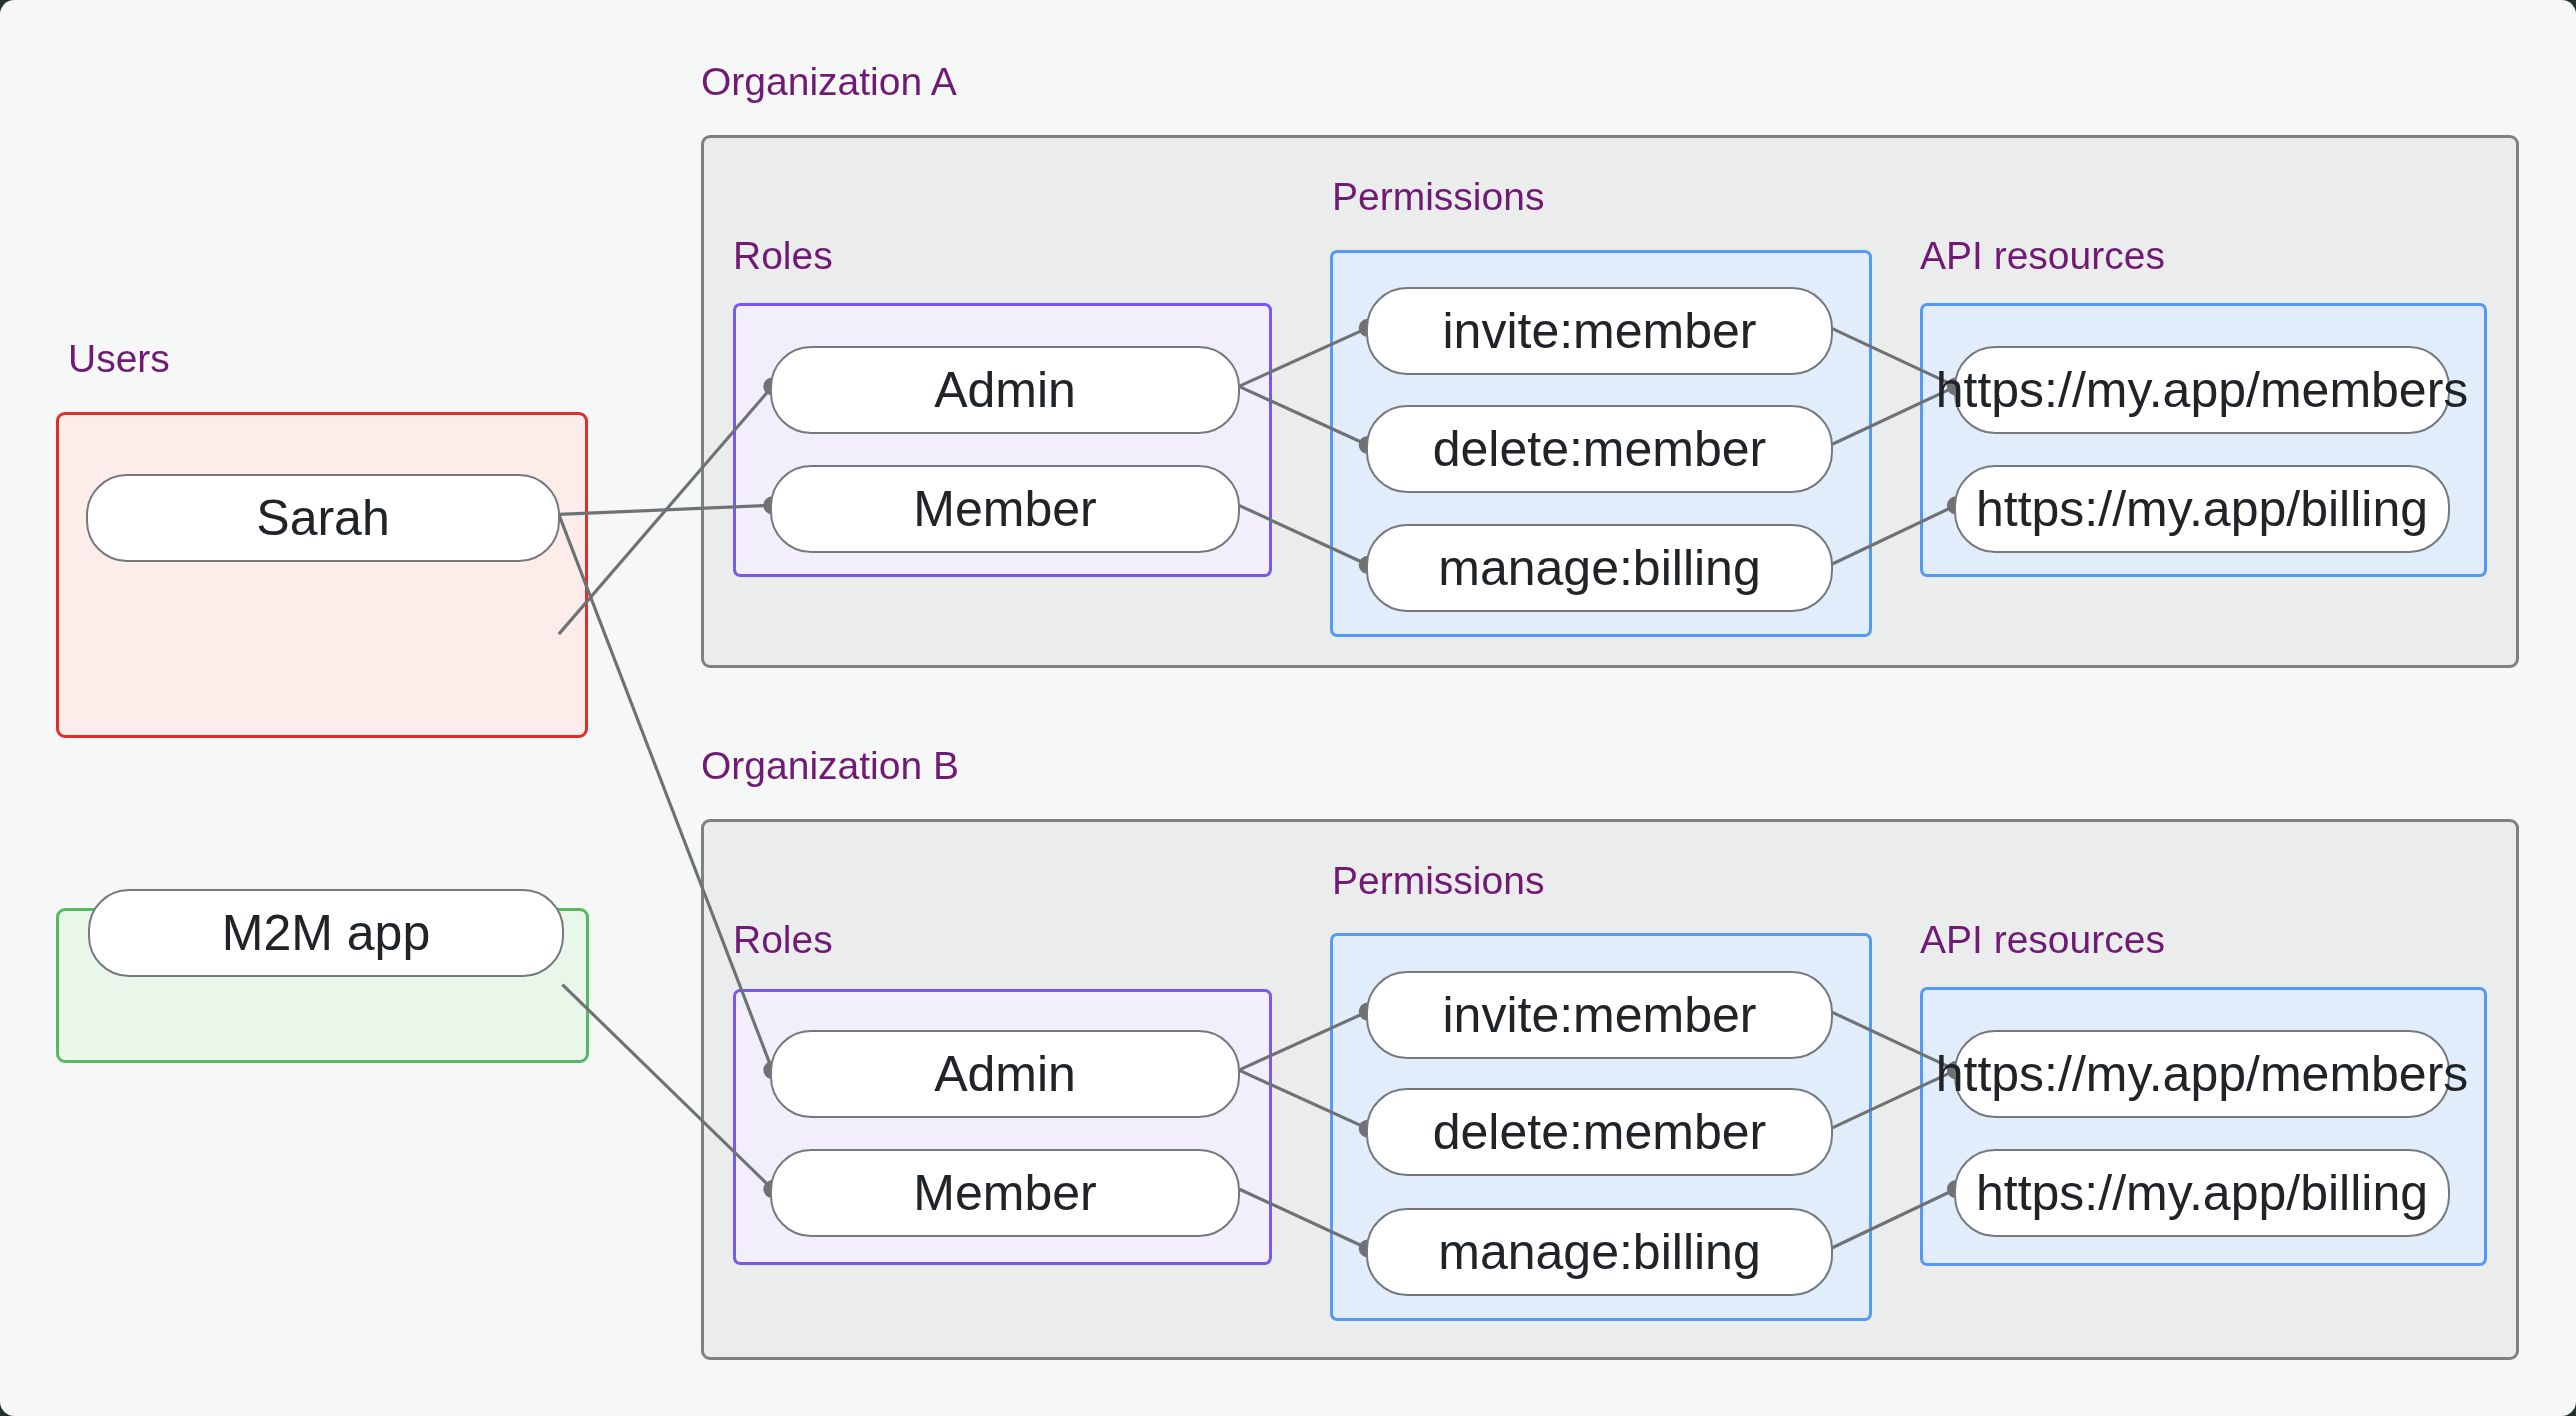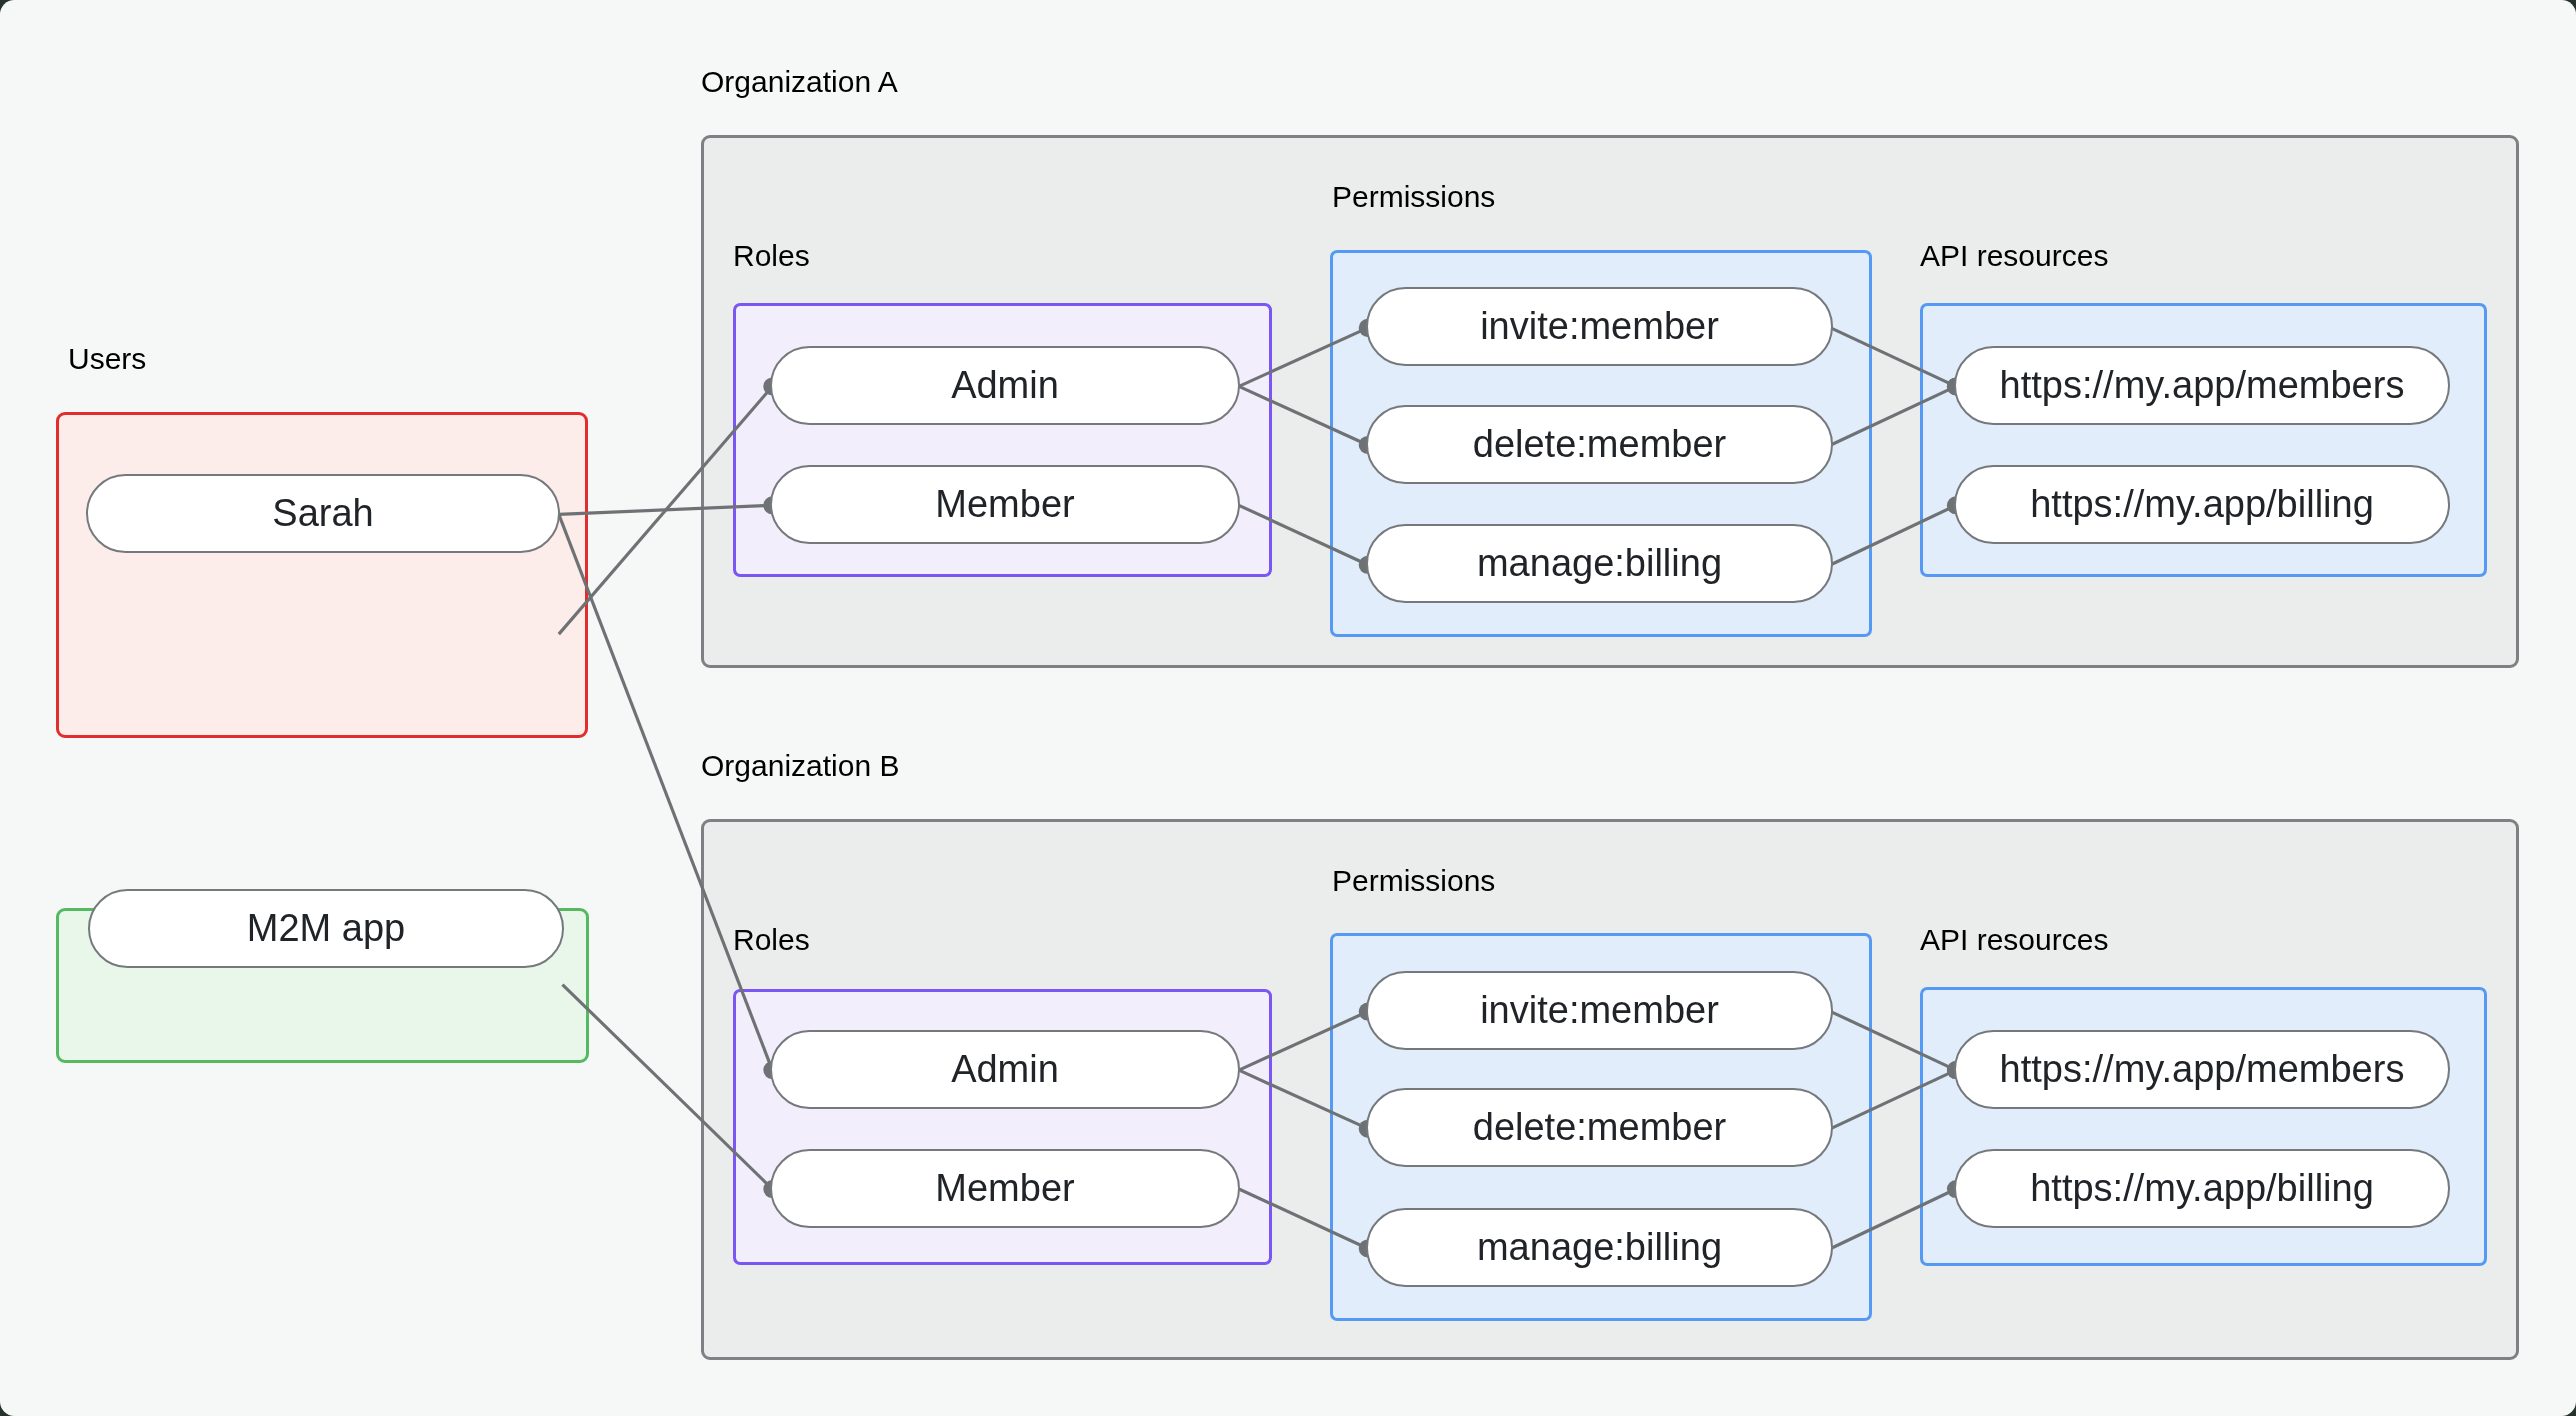--- a/index.html
+++ b/index.html
@@ -44,48 +44,48 @@
   #roles-a-box{ left: 733px; top: 303px;  width: 539px;  height: 274px; }
   #roles-b-box{ left: 733px; top: 989px; width: 539px;  height: 276px; }
   #perms-a-box{ left: 1330px; top: 250px;  width: 542px; height: 387px; }
   #perms-b-box{ left: 1330px; top: 933px; width: 542px; height: 388px; }
   #api-a-box  { left: 1920px; top: 303px;  width: 567px; height: 274px; }
   #api-b-box  { left: 1920px; top: 987px; width: 567px; height: 279px; }
 
   
   .dlabel {
     position: absolute;
-    font-size: 30px;
+    font-size: 39px;
     line-height: 47px;
-    color: #000000;
+    color: #701a75;
     white-space: nowrap;
     z-index: 6;
   }
   #users-label { left: 52px;  top: 335px; margin-left: 16px; }
   #m2m-label   { left: 58px;  top: 831px; }
   #org-a-label { left: 701px; top: 58px;  }
   #org-b-label { left: 701px; top: 742px; }
   #roles-a-label { left: 733px;  top: 232px; }
   #roles-b-label { left: 733px;  top: 916px; }
   #perms-a-label { left: 1332px; top: 173px; }
   #perms-b-label { left: 1332px; top: 857px; }
   #api-a-label   { left: 1920px; top: 232px; }
   #api-b-label   { left: 1920px; top: 916px; }
 
   
   .pill {
     position: absolute;
-    height: 79px;
+    height: 88px;
     background: #ffffff;
     border: 2.7px solid #75797c;
     border-radius: 41px;
     display: flex;
     align-items: center;
     justify-content: center;
-    font-size: 38px;
+    font-size: 50px;
     color: #202327;
     white-space: nowrap;
     z-index: 10;
   }
   #node-sarah    { left: 86px;  top: 474px;  width: 474px; }
   #node-john     { left: 86px;  top: 594px;  width: 474px; }
   #node-m2m-app  { left: 88px;  top: 889px; width: 476px; }
 
   #node-admin-a  { left: 770px; top: 346px;  width: 470px; }
   #node-member-a { left: 770px; top: 465px;  width: 470px; }

